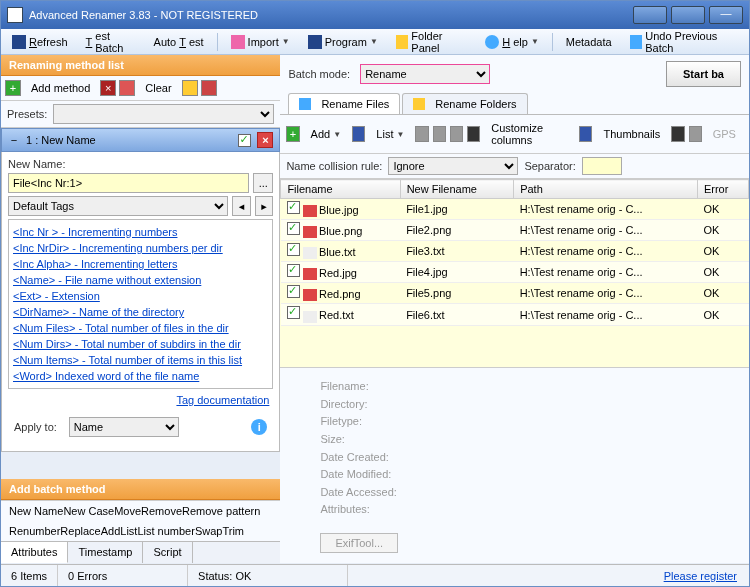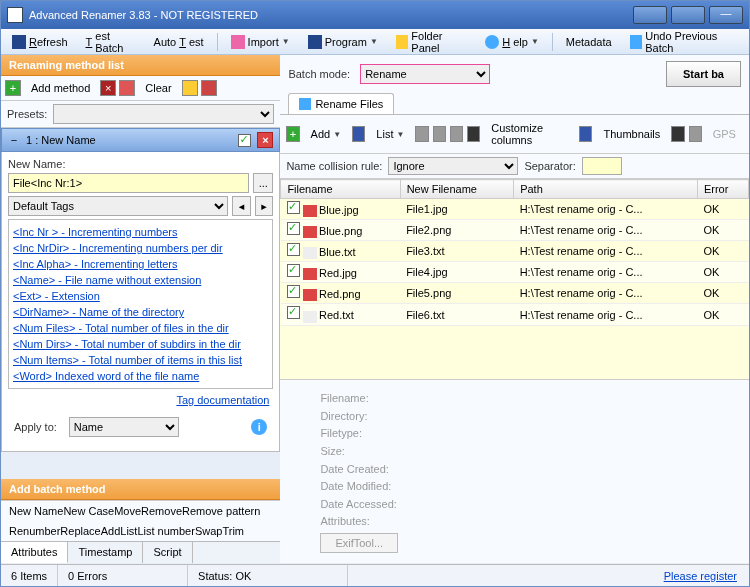--- a/index.html
+++ b/index.html
@@ -43,35 +43,35 @@
 .mbtns{padding:4px 8px;display:flex;flex-wrap:wrap;gap:0;background:#f7faff;border-top:1px solid #ccc}
 .mbtns span{cursor:pointer}
 .tabs{display:flex;border-top:1px solid #bbb;background:#eef2f9}
 .tab{padding:4px 10px;border-right:1px solid #bbb;cursor:pointer}
 .tab.on{background:#fff;border-bottom:1px solid #fff}
 .right{flex:1;display:flex;flex-direction:column;background:#f7faff}
 .rtop{padding:6px 8px;display:flex;align-items:center;gap:10px}
 .rtop select{width:130px;height:20px;border:1px solid #ec4899}
 .startbtn{margin-left:auto;padding:6px 16px;background:linear-gradient(#fff,#e4e4e4);border:1px solid #999;font-weight:bold}
 .rtabs{display:flex;padding:0 8px;gap:2px;border-bottom:1px solid #bbb}
-.rtab{padding:4px 10px;border:1px solid #bbb;border-bottom:none;background:#eef2f9;border-radius:3px 3px 0 0;display:flex;gap:4px;align-items:flex-start}
+.rtab{padding:4px 10px;border:1px solid #bbb;border-bottom:none;background:#eef2f9;border-radius:3px 3px 0 0;display:flex;gap:10px;align-items:flex-start}
 .rtab.on{background:#fff}
 .rtab .ic{width:12px;height:12px}
 .rtoolbar{padding:4px 6px;display:flex;align-items:center;gap:4px;border-bottom:1px solid #ccc}
 .collrow{padding:3px 6px;display:flex;align-items:center;gap:6px;border-bottom:1px solid #ccc}
 .collrow select{width:130px;height:18px;border:1px solid #aaa}
 .sepbox{width:40px;height:18px;background:#ffffcc;border:1px solid #aaa}
 .grid{flex:0 0 auto}
 .grid table{width:100%;border-collapse:collapse;background:#ffffdd}
 .grid th{text-align:left;padding:3px 6px;background:linear-gradient(#fdfdfd,#e8e8e8);border:1px solid #ccc;font-weight:normal}
 .grid td{padding:2px 6px;border-bottom:1px solid #eee}
 .grid tr.alt{background:#fffff0}
 .fic{width:14px;height:12px;display:inline-block;vertical-align:middle;margin-right:2px}
 .details{padding:10px 40px;color:#999;line-height:1.6}
-.details .ebtn{margin-top:2px;padding:3px 14px;border:1px solid #bbb;background:#f4f4f4;color:#999}
+.details .ebtn{margin-top:14px;padding:3px 14px;border:1px solid #bbb;background:#f4f4f4;color:#999}
 .status{position:absolute;bottom:0;left:0;right:0;height:22px;background:#f0f4fa;border-top:1px solid #bbb;display:flex;align-items:center}
 .status .cell{padding:0 10px;border-right:1px solid #ccc;height:100%;display:flex;align-items:center}
 .status .reg{margin-left:auto;padding:0 12px}
 .status .reg a{color:#0044cc;text-decoration:underline}
 </style>
 </head>
 <body>
 
 <div class="titlebar">
   <span class="ticon"></span>
@@ -196,20 +196,24 @@
     <div class="rtop">
       <span class="lbl">Batch mode:</span>
       <select><option>Rename</option></select>
       <button class="startbtn">Start ba</button>
     </div>
     <div class="rtabs">
       <div class="rtab on">
           <span class="ic" style="background:#4af"></span>
           <span>Rename Files</span>
         </div>
+      <div class="rtab">
+          <span class="ic" style="background:#fc3"></span>
+          <span>Rename Folders</span>
+        </div>
     </div>
     <div class="rtoolbar">
       <span class="bq" style="background:#3a3;color:#fff;text-align:center;line-height:14px">+</span>
       <span class="tbtn">
           <span>Add</span> 
           <span class="caret">▼</span>
         </span>
       <span class="bq" style="background:#35a"></span>
       <span class="tbtn">
           <span>List</span> 

